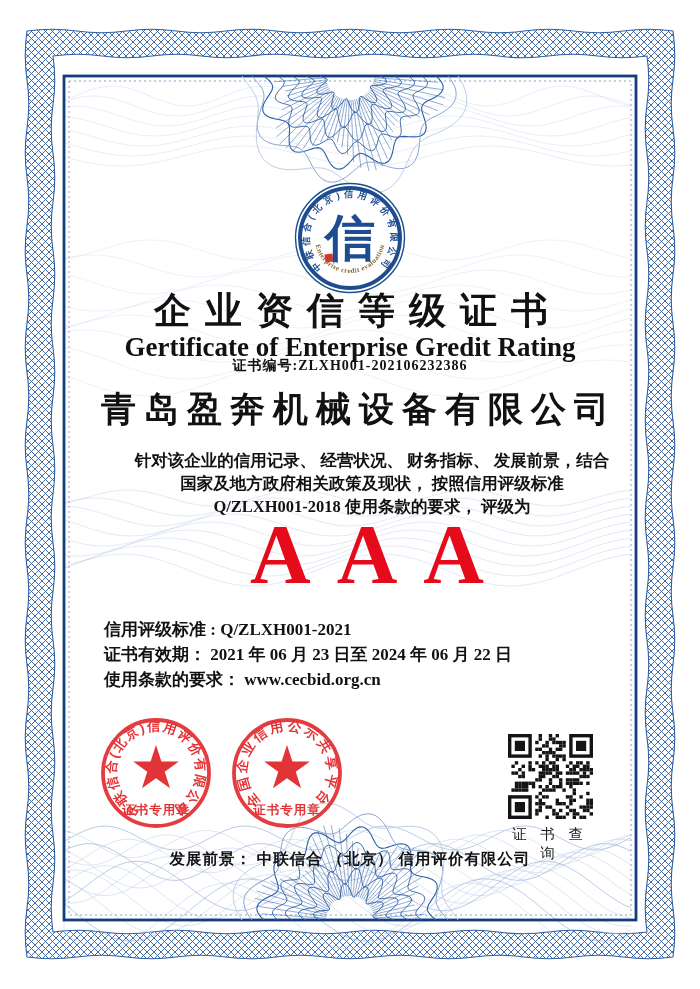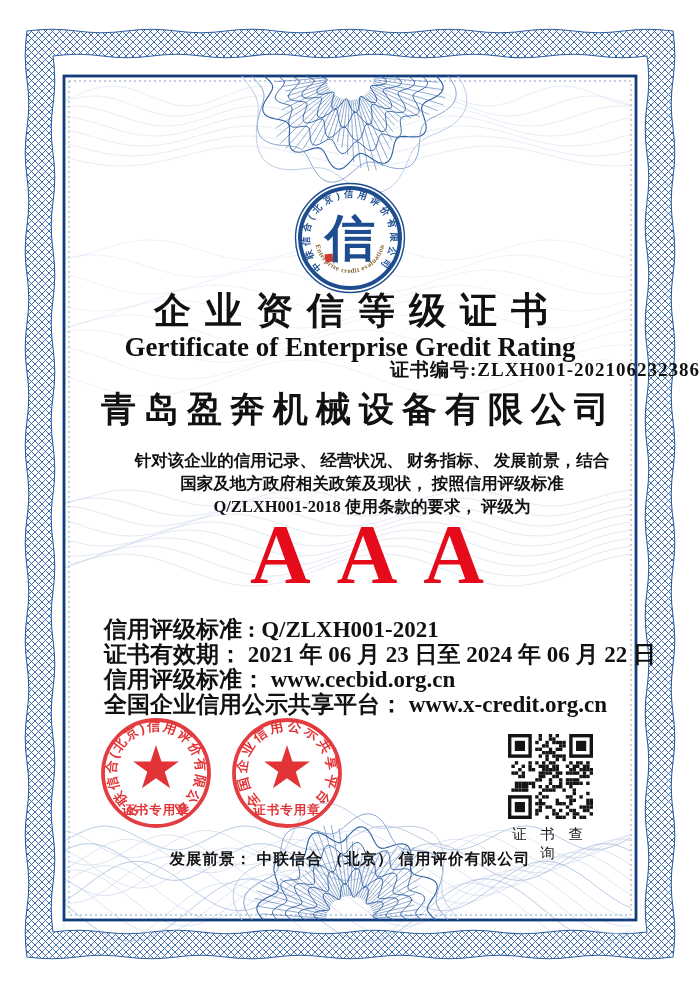--- a/index.html
+++ b/index.html
@@ -9,27 +9,27 @@
   .abs{position:absolute;left:0;width:100%;text-align:center;z-index:2;}
   .logo{position:absolute;left:292px;top:180px;width:116px;height:116px;z-index:3;}
   .logo-arc-cn{font-size:9px;font-weight:bold;letter-spacing:4px;fill:#1d4c8f;
                font-family:"Liberation Sans","DejaVu Sans",sans-serif;}
   .logo-arc-en{font-size:7px;font-weight:bold;letter-spacing:0.4px;fill:#8a6a2f;
                font-family:"Liberation Serif","DejaVu Serif",serif;}
   .logo-xin{font-size:50px;font-weight:bold;fill:#1d4c8f;text-anchor:middle;
             font-family:"Liberation Serif","DejaVu Serif",serif;}
   .title{top:286px;font-size:37px;font-weight:bold;letter-spacing:14px;padding-left:16px;box-sizing:border-box;}
   .subtitle{top:332px;font-size:27px;font-weight:bold;}
-  .certno{top:357px;font-size:19px;font-weight:bold;letter-spacing:1px;text-align:right;}
+  .certno{top:357px;font-size:14px;font-weight:bold;letter-spacing:1px;}
   .company{top:386px;font-size:35px;font-weight:900;letter-spacing:8px;padding-left:18px;box-sizing:border-box;
            font-family:"Liberation Sans","DejaVu Sans",sans-serif;}
   .statement{top:449px;font-size:16.5px;font-weight:bold;line-height:23px;margin-left:22px;}
   .rating{top:506px;font-size:84px;font-weight:bold;color:#e60b1a;letter-spacing:26px;padding-left:60px;box-sizing:border-box;}
   .infoblock{position:absolute;left:104px;top:617px;z-index:2;text-align:left;}
-  .infoline{font-size:23px;font-weight:bold;line-height:25px;white-space:nowrap;}
+  .infoline{font-size:17px;font-weight:bold;line-height:25px;white-space:nowrap;}
   .seal{position:absolute;top:717px;width:112px;height:112px;z-index:4;}
   .seal1{left:100px;} .seal2{left:231px;}
   .seal-ring{fill:none;stroke:#e23337;stroke-width:3.8;opacity:0.95;}
   .seal-arc{font-size:13px;font-weight:bold;fill:#e23337;letter-spacing:2px;
             font-family:"Liberation Sans","DejaVu Sans",sans-serif;}
   .seal2 .seal-arc{font-size:13.5px;letter-spacing:3px;}
   .seal-bottom{font-size:12.5px;font-weight:bold;fill:#e23337;text-anchor:middle;letter-spacing:1px;
                font-family:"Liberation Sans","DejaVu Sans",sans-serif;}
   .star{fill:#e23337;}
   .qrbox{position:absolute;left:506px;top:734px;width:88px;z-index:4;text-align:center;}
@@ -206,22 +206,21 @@
     <div>针对该企业的信用记录、 经营状况、 财务指标、 发展前景，结合</div>
     <div>国家及地方政府相关政策及现状， 按照信用评级标准</div>
     <div>Q/ZLXH001-2018 使用条款的要求， 评级为</div>
   </div>
 
   <div class="abs rating">AAA</div>
 
   <div class="infoblock">
     <div class="infoline">信用评级标准 : Q/ZLXH001-2021</div>
     <div class="infoline">证书有效期： 2021 年 06 月 23 日至 2024 年 06 月 22 日</div>
-    <div class="infoline">信用评级标准： www.cecbid.org.cn</div>
-    <div class="infoline">全国企业信用公示共享平台： www.x-credit.org.cn</div>
+    <div class="infoline">使用条款的要求： www.cecbid.org.cn</div>
   </div>
 
   <svg class="seal seal1" viewBox="0 0 112 112">
     <circle class="seal-ring" cx="56" cy="56" r="53"></circle>
     <path id="seal1-arc" fill="none" d="M36.99 89.76 A40.5 40.5 0 1 1 75.01 89.76"></path>
     <text class="seal-arc"><textPath href="#seal1-arc" startOffset="50%" text-anchor="middle">中联信合(北京)信用评价有限公司</textPath></text>
     <g transform="translate(56,52) scale(0.92)">
       <polygon class="star" points="0,-26 5.88,-8.09 24.73,-8.03 9.51,3.09 15.28,21.03 0,10 -15.28,21.03 -9.51,3.09 -24.73,-8.03 -5.88,-8.09"></polygon>
     </g>
     <text class="seal-bottom" x="56" y="97">证书专用章</text>

